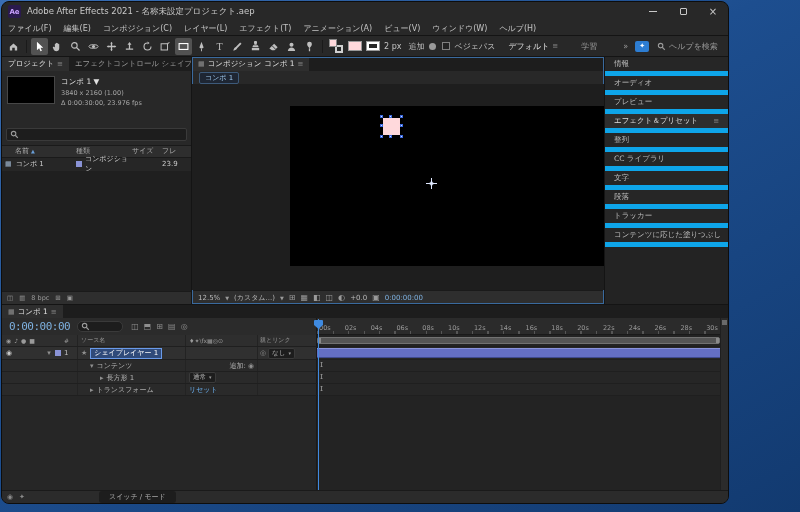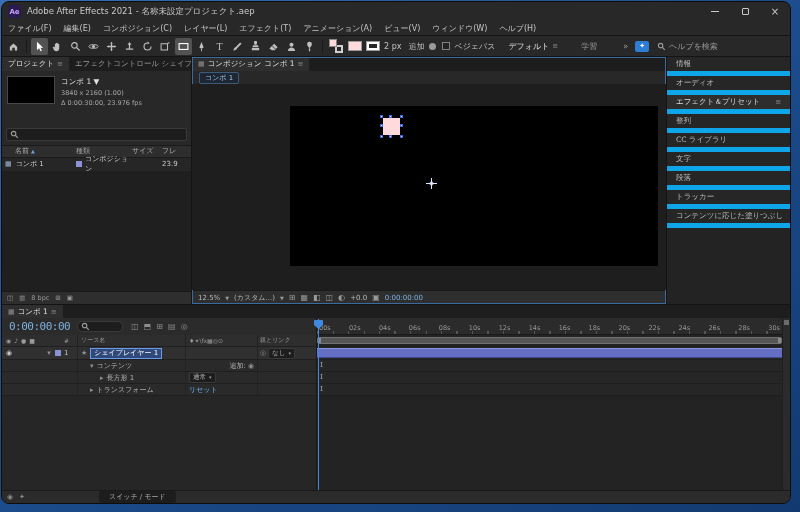--- a/index.html
+++ b/index.html
@@ -1,18 +1,18 @@
 <!DOCTYPE html>
 <html><head>
 <meta charset="utf-8">
 <style>
 *{box-sizing:border-box;margin:0;padding:0}
 html,body{width:800px;height:512px;overflow:hidden}
 body{font-family:"DejaVu Sans","Liberation Sans",sans-serif;background:linear-gradient(150deg,#3a6fb5 0%,#1d4e8f 45%,#123a70 100%);position:relative}
-.window{position:absolute;left:1px;top:1px;width:790px;height:503px;background:#232323;border-radius:8px;overflow:hidden;display:flex;flex-direction:column;border:1px solid #0d0d0d}
+.window{position:absolute;left:1px;top:1px;width:728px;height:503px;background:#232323;border-radius:8px;overflow:hidden;display:flex;flex-direction:column;border:1px solid #0d0d0d}
 
 .titlebar{height:19px;background:#282828;display:flex;align-items:center;flex:0 0 auto}
 .ae-logo{width:13px;height:13px;margin:0 6px;background:#2a1a4d;color:#c9a0ff;font-size:7px;font-weight:bold;display:flex;align-items:center;justify-content:center;border-radius:2px}
 .title-text{font-size:8.5px;color:#c9c9c9;white-space:nowrap}
 .win-btns{margin-left:auto;display:flex;height:100%}
 .win-btn{width:30px;display:flex;align-items:center;justify-content:center;color:#c9c9c9;font-size:10px}
 .mini-bar{display:block;width:8px;height:1px;background:#c9c9c9}
 .max-glyph{display:block;width:7px;height:7px;border:1px solid #c9c9c9;border-radius:1px}
 
 .menubar{height:15px;background:#282828;border-bottom:1px solid #141414;display:flex;align-items:center;flex:0 0 auto;padding-left:0}
@@ -391,20 +391,23 @@
       </div>
     </div>
 
     <div class="panel-right">
       <div class="rp-row">
           <span>情報</span>
         </div>
       <div class="rp-row">
           <span>オーディオ</span>
         </div>
+      <div class="rp-row">
+          <span>プレビュー</span>
+        </div>
       <div class="rp-row menu-row">
           <span>エフェクト＆プリセット</span>
           <span class="ham">≡</span>
         </div>
       <div class="rp-row">
           <span>整列</span>
         </div>
       <div class="rp-row">
           <span>CC ライブラリ</span>
         </div>

